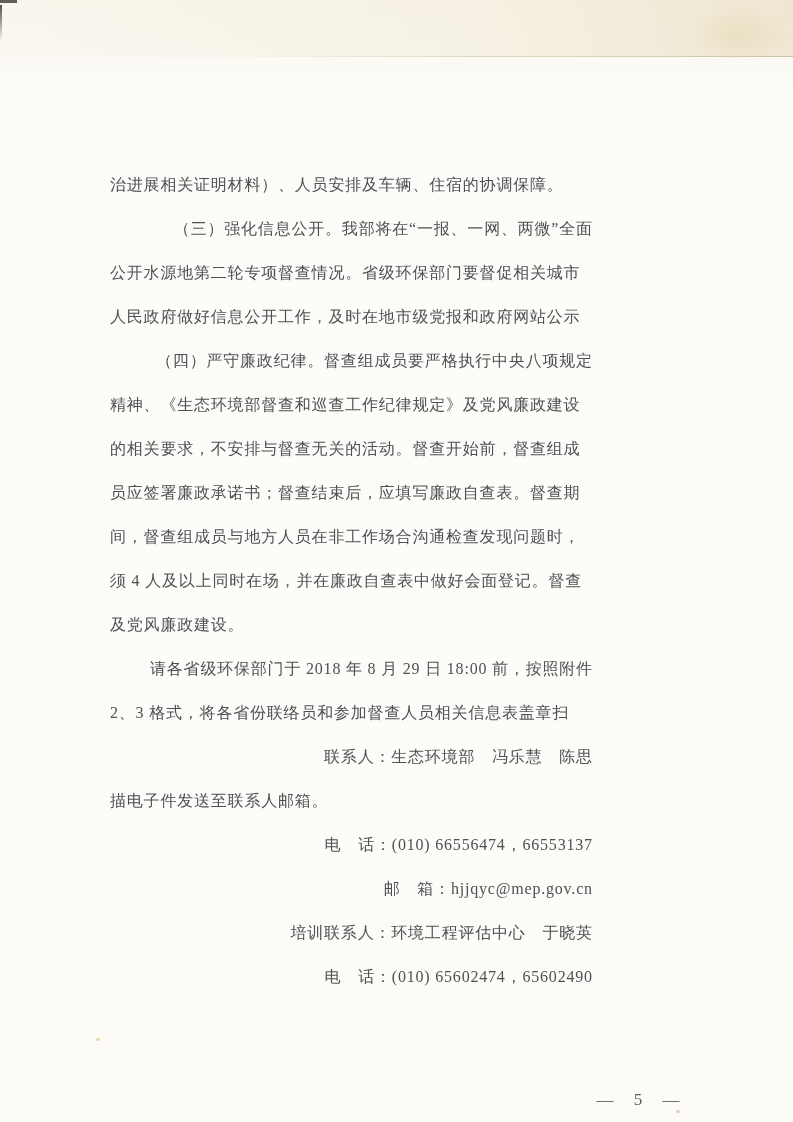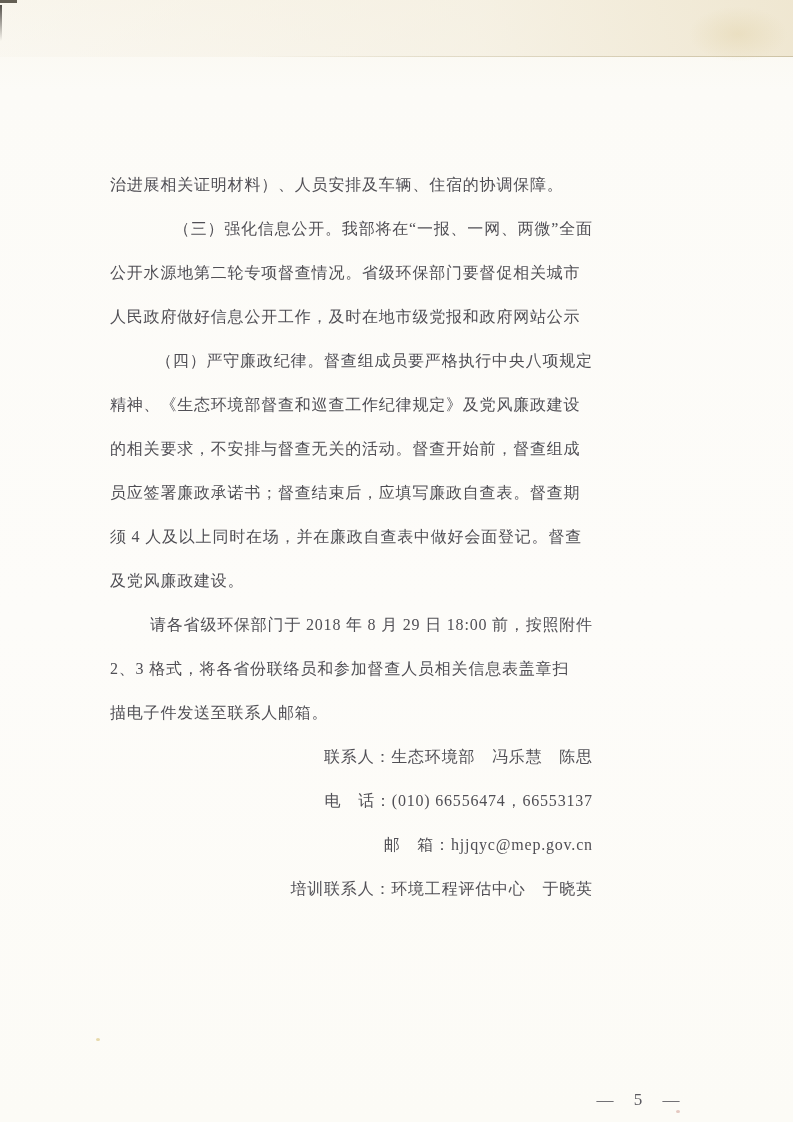--- a/index.html
+++ b/index.html
@@ -107,24 +107,26 @@
 
 <div class="text-block">
   <div class="line">治进展相关证明材料）、人员安排及车辆、住宿的协调保障。</div>
   <div class="line indent">（三）强化信息公开。我部将在“一报、一网、两微”全面</div>
   <div class="line">公开水源地第二轮专项督查情况。省级环保部门要督促相关城市</div>
   <div class="line">人民政府做好信息公开工作，及时在地市级党报和政府网站公示</div>
   <div class="line indent">（四）严守廉政纪律。督查组成员要严格执行中央八项规定</div>
   <div class="line">精神、《生态环境部督查和巡查工作纪律规定》及党风廉政建设</div>
   <div class="line">的相关要求，不安排与督查无关的活动。督查开始前，督查组成</div>
   <div class="line">员应签署廉政承诺书；督查结束后，应填写廉政自查表。督查期</div>
+  <div class="line">间，督查组成员与地方人员在非工作场合沟通检查发现问题时，</div>
   <div class="line">须 4 人及以上同时在场，并在廉政自查表中做好会面登记。督查</div>
   <div class="line">及党风廉政建设。</div>
   <div class="line indent">请各省级环保部门于 2018 年 8 月 29 日 18:00 前，按照附件</div>
   <div class="line">2、3 格式，将各省份联络员和参加督查人员相关信息表盖章扫</div>
+  <div class="line indent">联系人：生态环境部　冯乐慧　陈思</div>
   <div class="line">描电子件发送至联系人邮箱。</div>
-  <div class="line indent">联系人：生态环境部　冯乐慧　陈思</div>
   <div class="line indent">电　话：(010) 66556474，66553137</div>
   <div class="line indent">邮　箱：hjjqyc@mep.gov.cn</div>
   <div class="line indent">培训联系人：环境工程评估中心　于晓英</div>
+  <div class="line indent">电　话：(010) 65602474，65602490</div>
 </div>
 
 <div class="page-number">— 5 —</div>
 
 </body></html>

